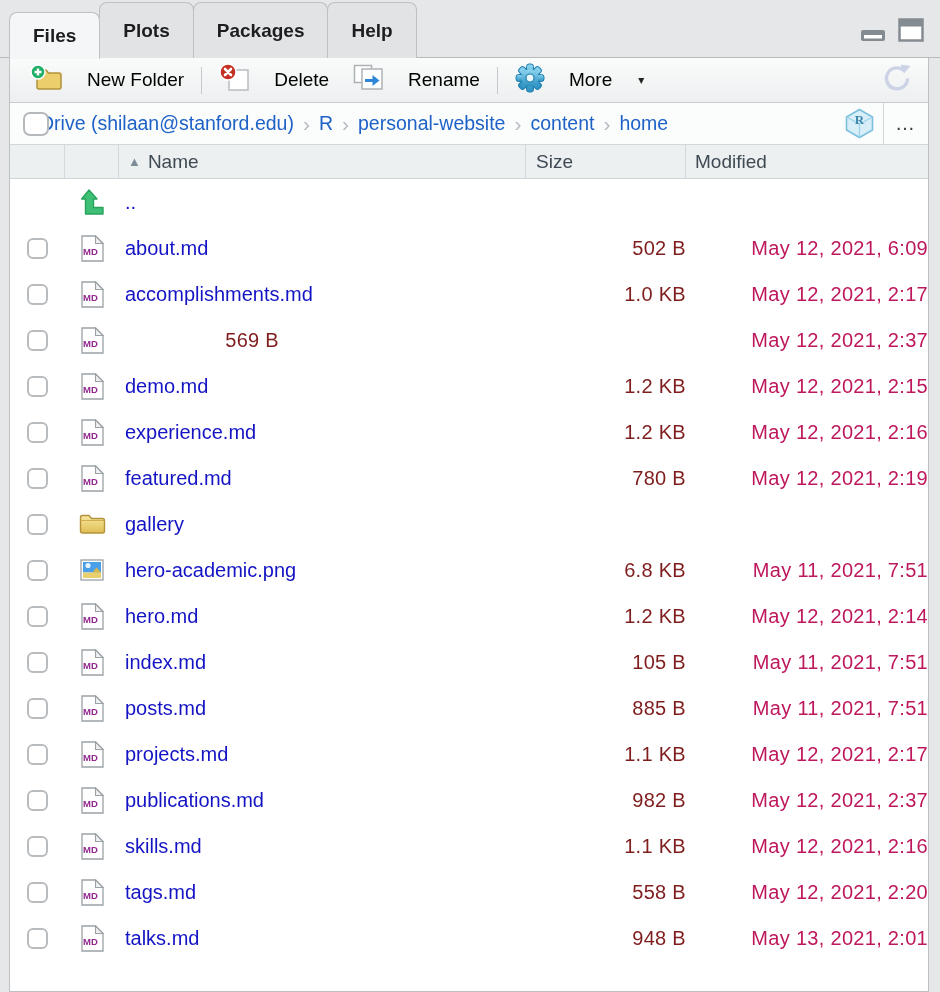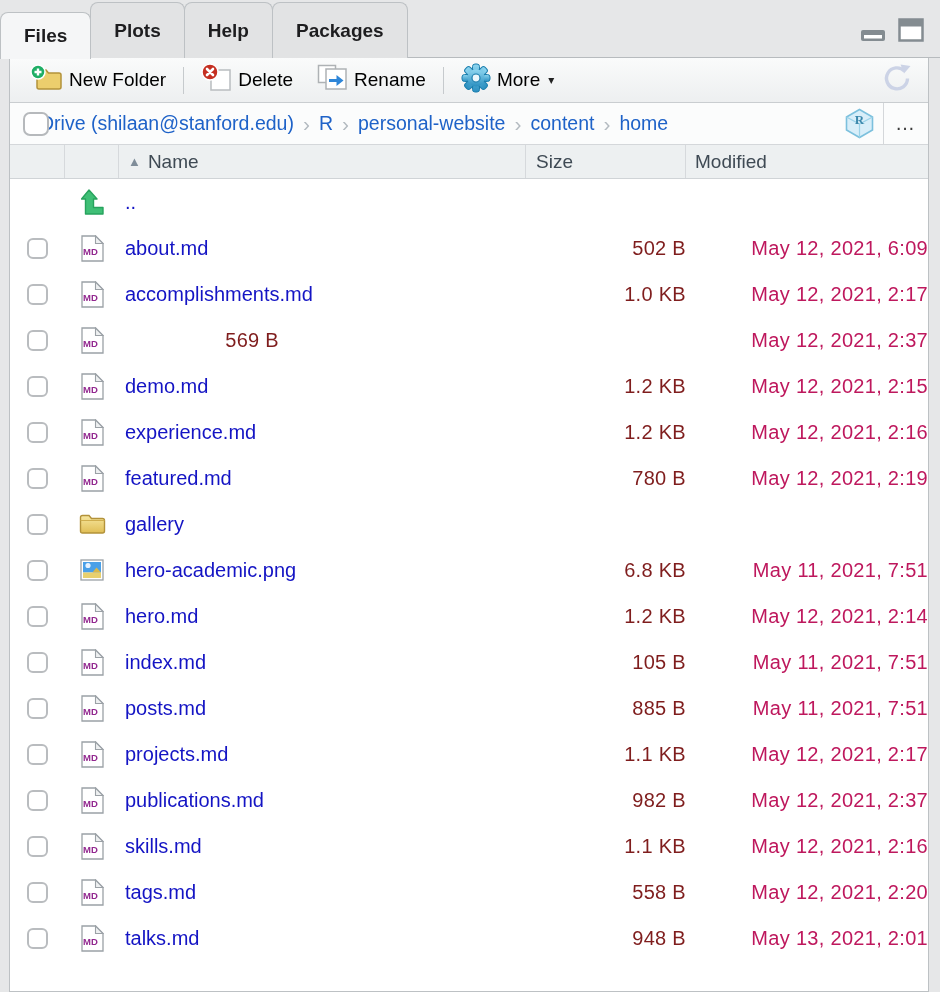--- a/index.html
+++ b/index.html
@@ -2,37 +2,37 @@
 <html style="--file-link-blue: #1414c4; --breadcrumb-blue: #1e62c8; --header-bg: #edf0f1; --tab-strip-bg: #e6e7e8; --folder-yellow: #ecce6d; --arrow-green: #3fbf76; --markdown-purple: #92278f; --delete-red: #c52f21; --gear-blue: #3aa0cf;"><head>
 <meta charset="utf-8">
 <style>
   * { box-sizing: border-box; margin: 0; padding: 0; }
   html,body { width:940px; height:992px; overflow:hidden; }
   body { font-family:"Liberation Sans", sans-serif; background:var(--tab-strip-bg,#e6e7e8); }
   .screen { position:relative; width:940px; height:992px; }
 
   
   .tabbar { position:absolute; top:0; left:0; right:0; height:58px; background:var(--tab-strip-bg,#e6e7e8);
-            display:flex; align-items:flex-end; }
+            display:flex; align-items:flex-end; padding-left:9px; }
   .tabbar::after { content:""; position:absolute; left:0; right:0; bottom:0; height:1px; background:#b7bbbe; }
   .tab { height:56px; display:flex; align-items:center; padding:0 23px; font-weight:bold; font-size:19px;
          color:#1d1d1f; background:#e2e3e4; border:1px solid #bdc1c4; border-bottom:none;
          border-radius:8px 8px 0 0; margin-right:-1px; position:relative; z-index:1; cursor:default; }
   .tab.active { background:#f5f6f7; height:47px; margin-bottom:-1px; z-index:3; }
   .win-controls { position:absolute; top:18px; right:16px; display:flex; gap:12px; align-items:flex-end; z-index:2; }
   .win-btn { display:flex; }
 
   
   .pane { position:absolute; top:58px; left:9px; right:11px; bottom:0; background:#fff;
           border:1px solid #bdc1c4; border-top:none; display:flex; flex-direction:column; }
 
   
   .toolbar { flex:0 0 45px; background:linear-gradient(#fafbfb,#edeff0); border-bottom:1px solid #c9cdd0;
              display:flex; align-items:center; padding:0 8px; }
-  .tbtn { display:flex; align-items:center; gap:6px; padding:0 12px; height:100%; font-size:19px; color:#000; cursor:default; }
+  .tbtn { display:flex; align-items:center; gap:24px; padding:0 12px; height:100%; font-size:19px; color:#000; cursor:default; }
   .tsep { width:1px; height:27px; background:#c6cacd; margin:0 5px; }
   .caret { font-size:12px; color:#222; margin-left:2px; }
   .trefresh { margin-left:auto; margin-right:2px; display:flex; align-items:center; padding:0 6px; }
 
   
   .breadcrumb { flex:0 0 42px; background:#fbfcfc; border-bottom:1px solid #d4d7da;
                 display:flex; align-items:center; font-size:19.5px; position:relative; }
   .crumbs { display:flex; align-items:center; padding-left:30px; flex:1; min-width:0;
             white-space:nowrap; overflow:hidden; }
   .crumb { color:var(--breadcrumb-blue,#1e62c8); cursor:pointer; }
@@ -68,24 +68,24 @@
 <div class="screen">
 
   <div class="tabbar">
       <div class="tab active">
         <span>Files</span>
       </div>
       <div class="tab">
         <span>Plots</span>
       </div>
       <div class="tab">
+        <span>Packages</span>
+      </div>
+      <div class="tab">
         <span>Help</span>
-      </div>
-      <div class="tab">
-        <span>Packages</span>
       </div>
     </div>
   <div class="win-controls">
     <span class="win-btn">
       <svg width="26" height="22" viewBox="0 0 26 22">
           <rect x="1" y="10" width="24" height="11" rx="2" fill="#848c91"></rect>
           <rect x="4" y="15" width="18" height="3.5" fill="#fff"></rect>
         </svg>
     </span>
     <span class="win-btn">

